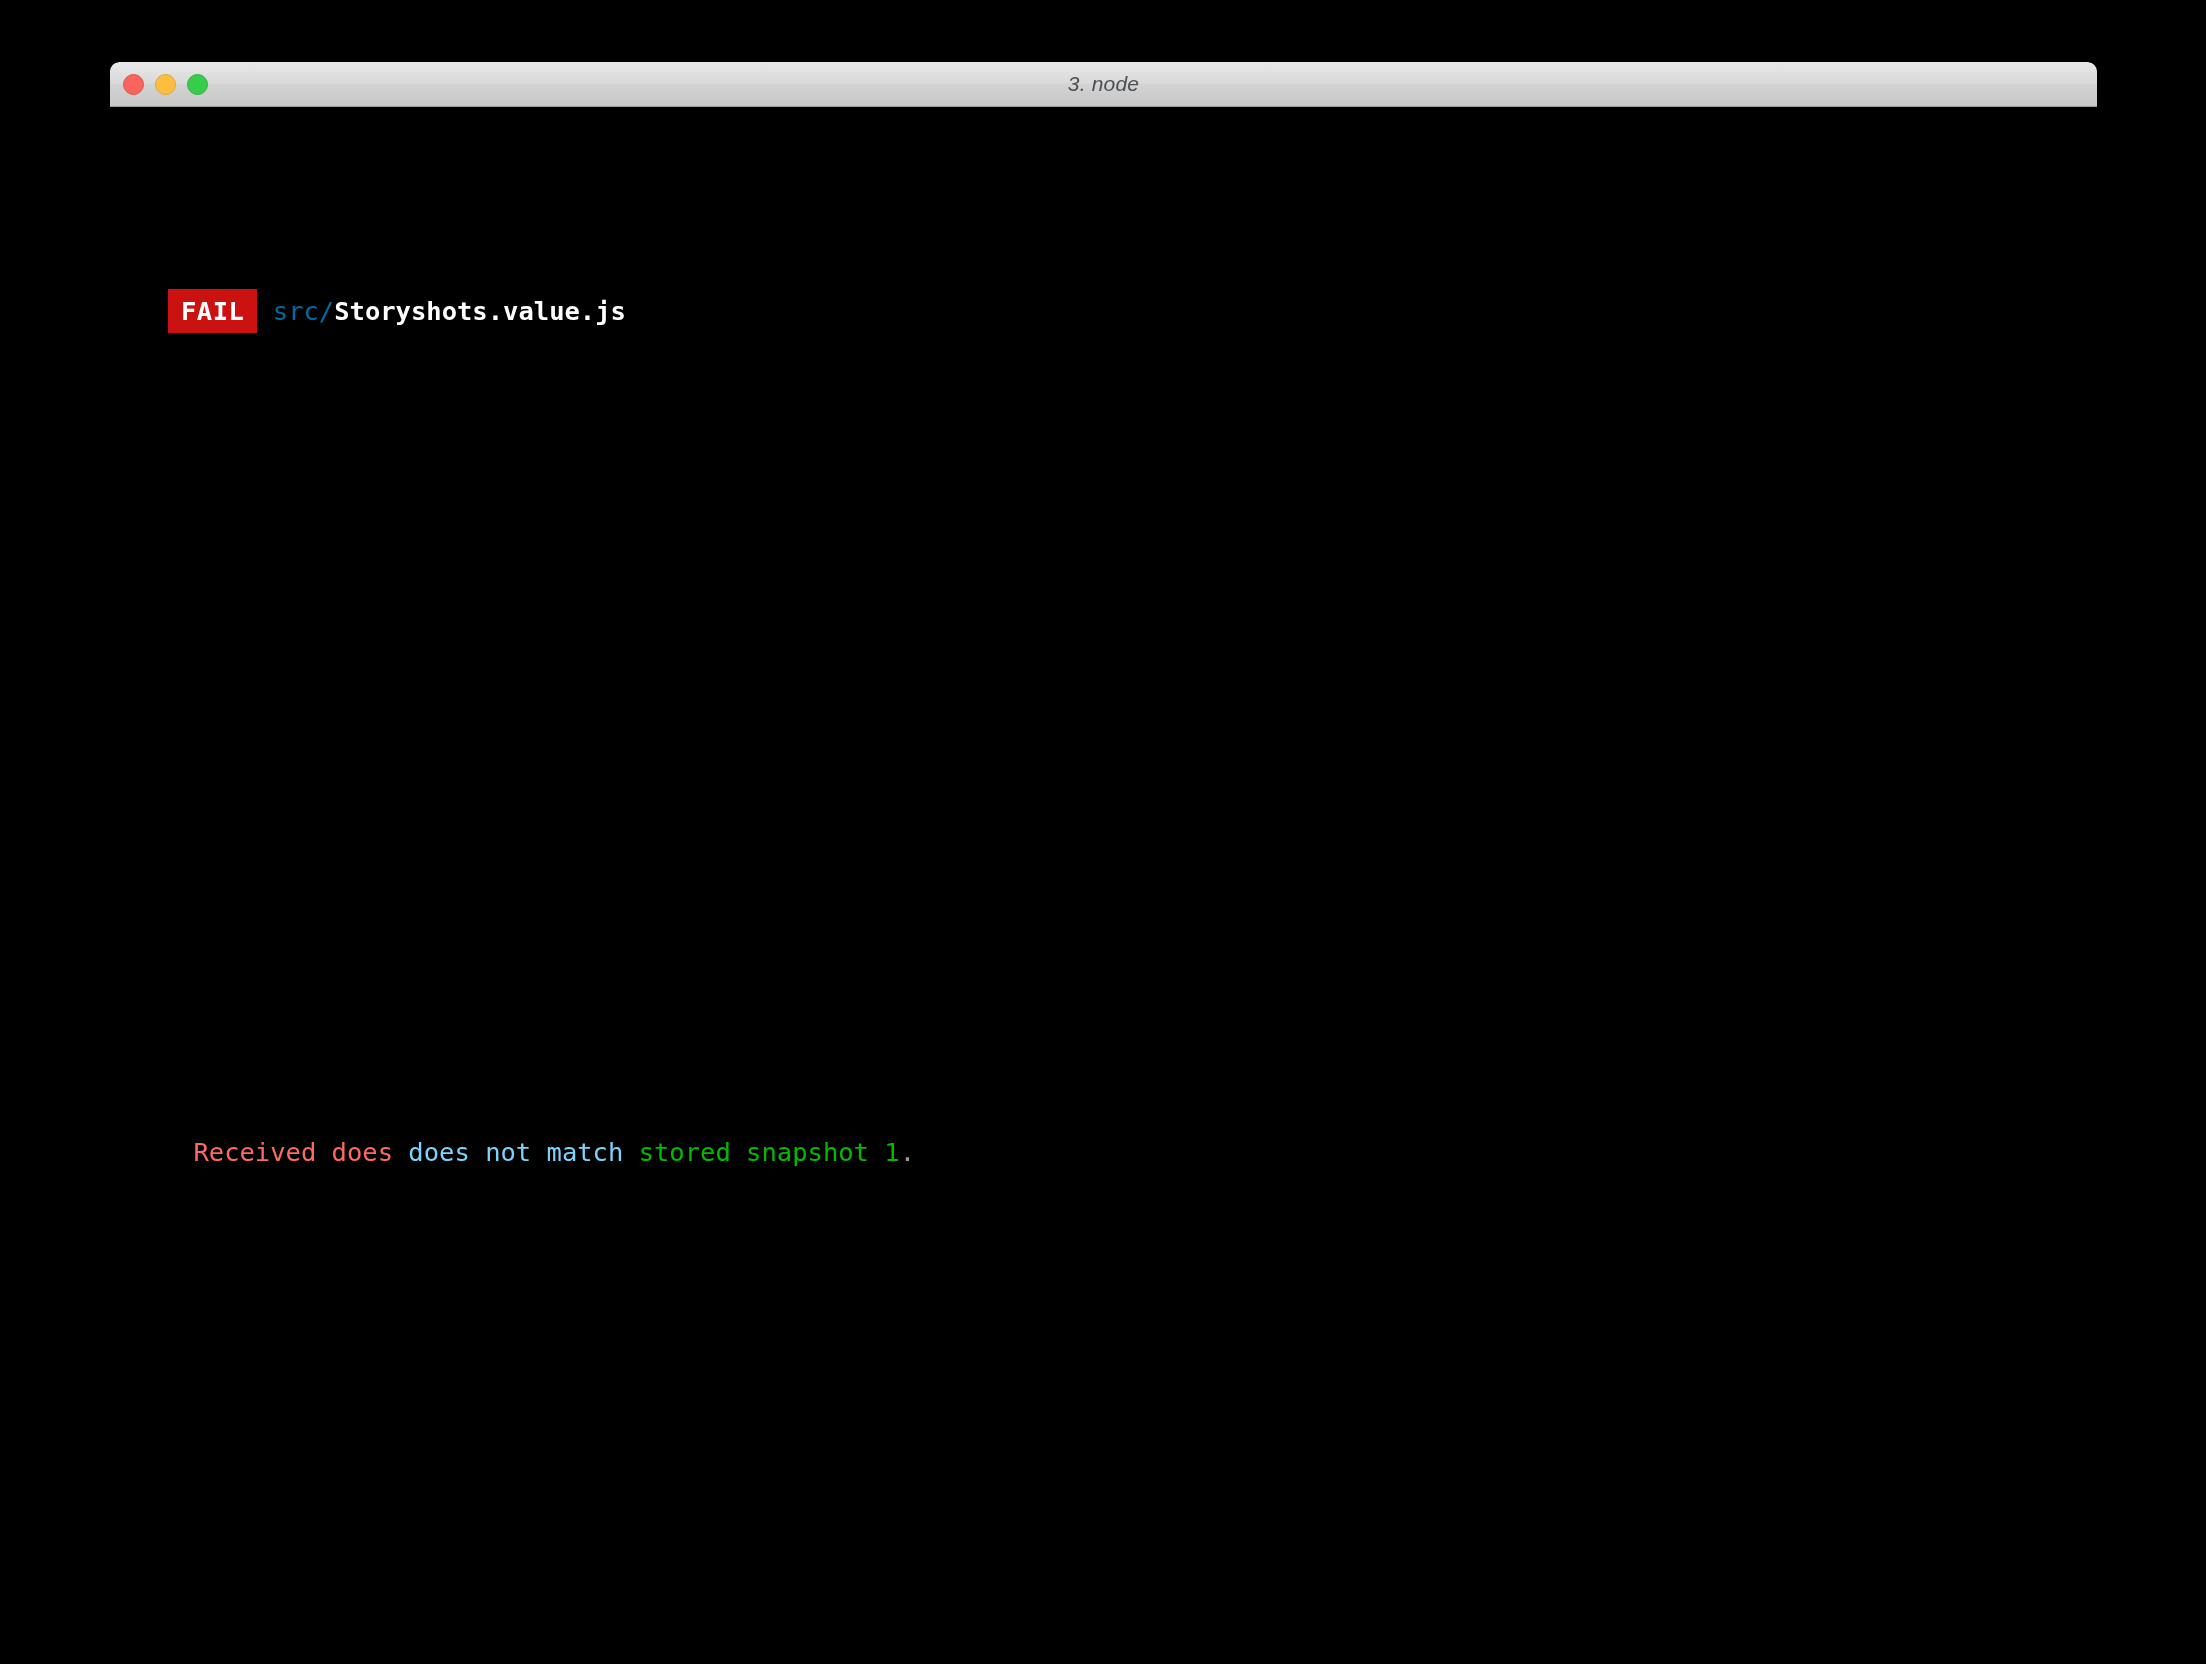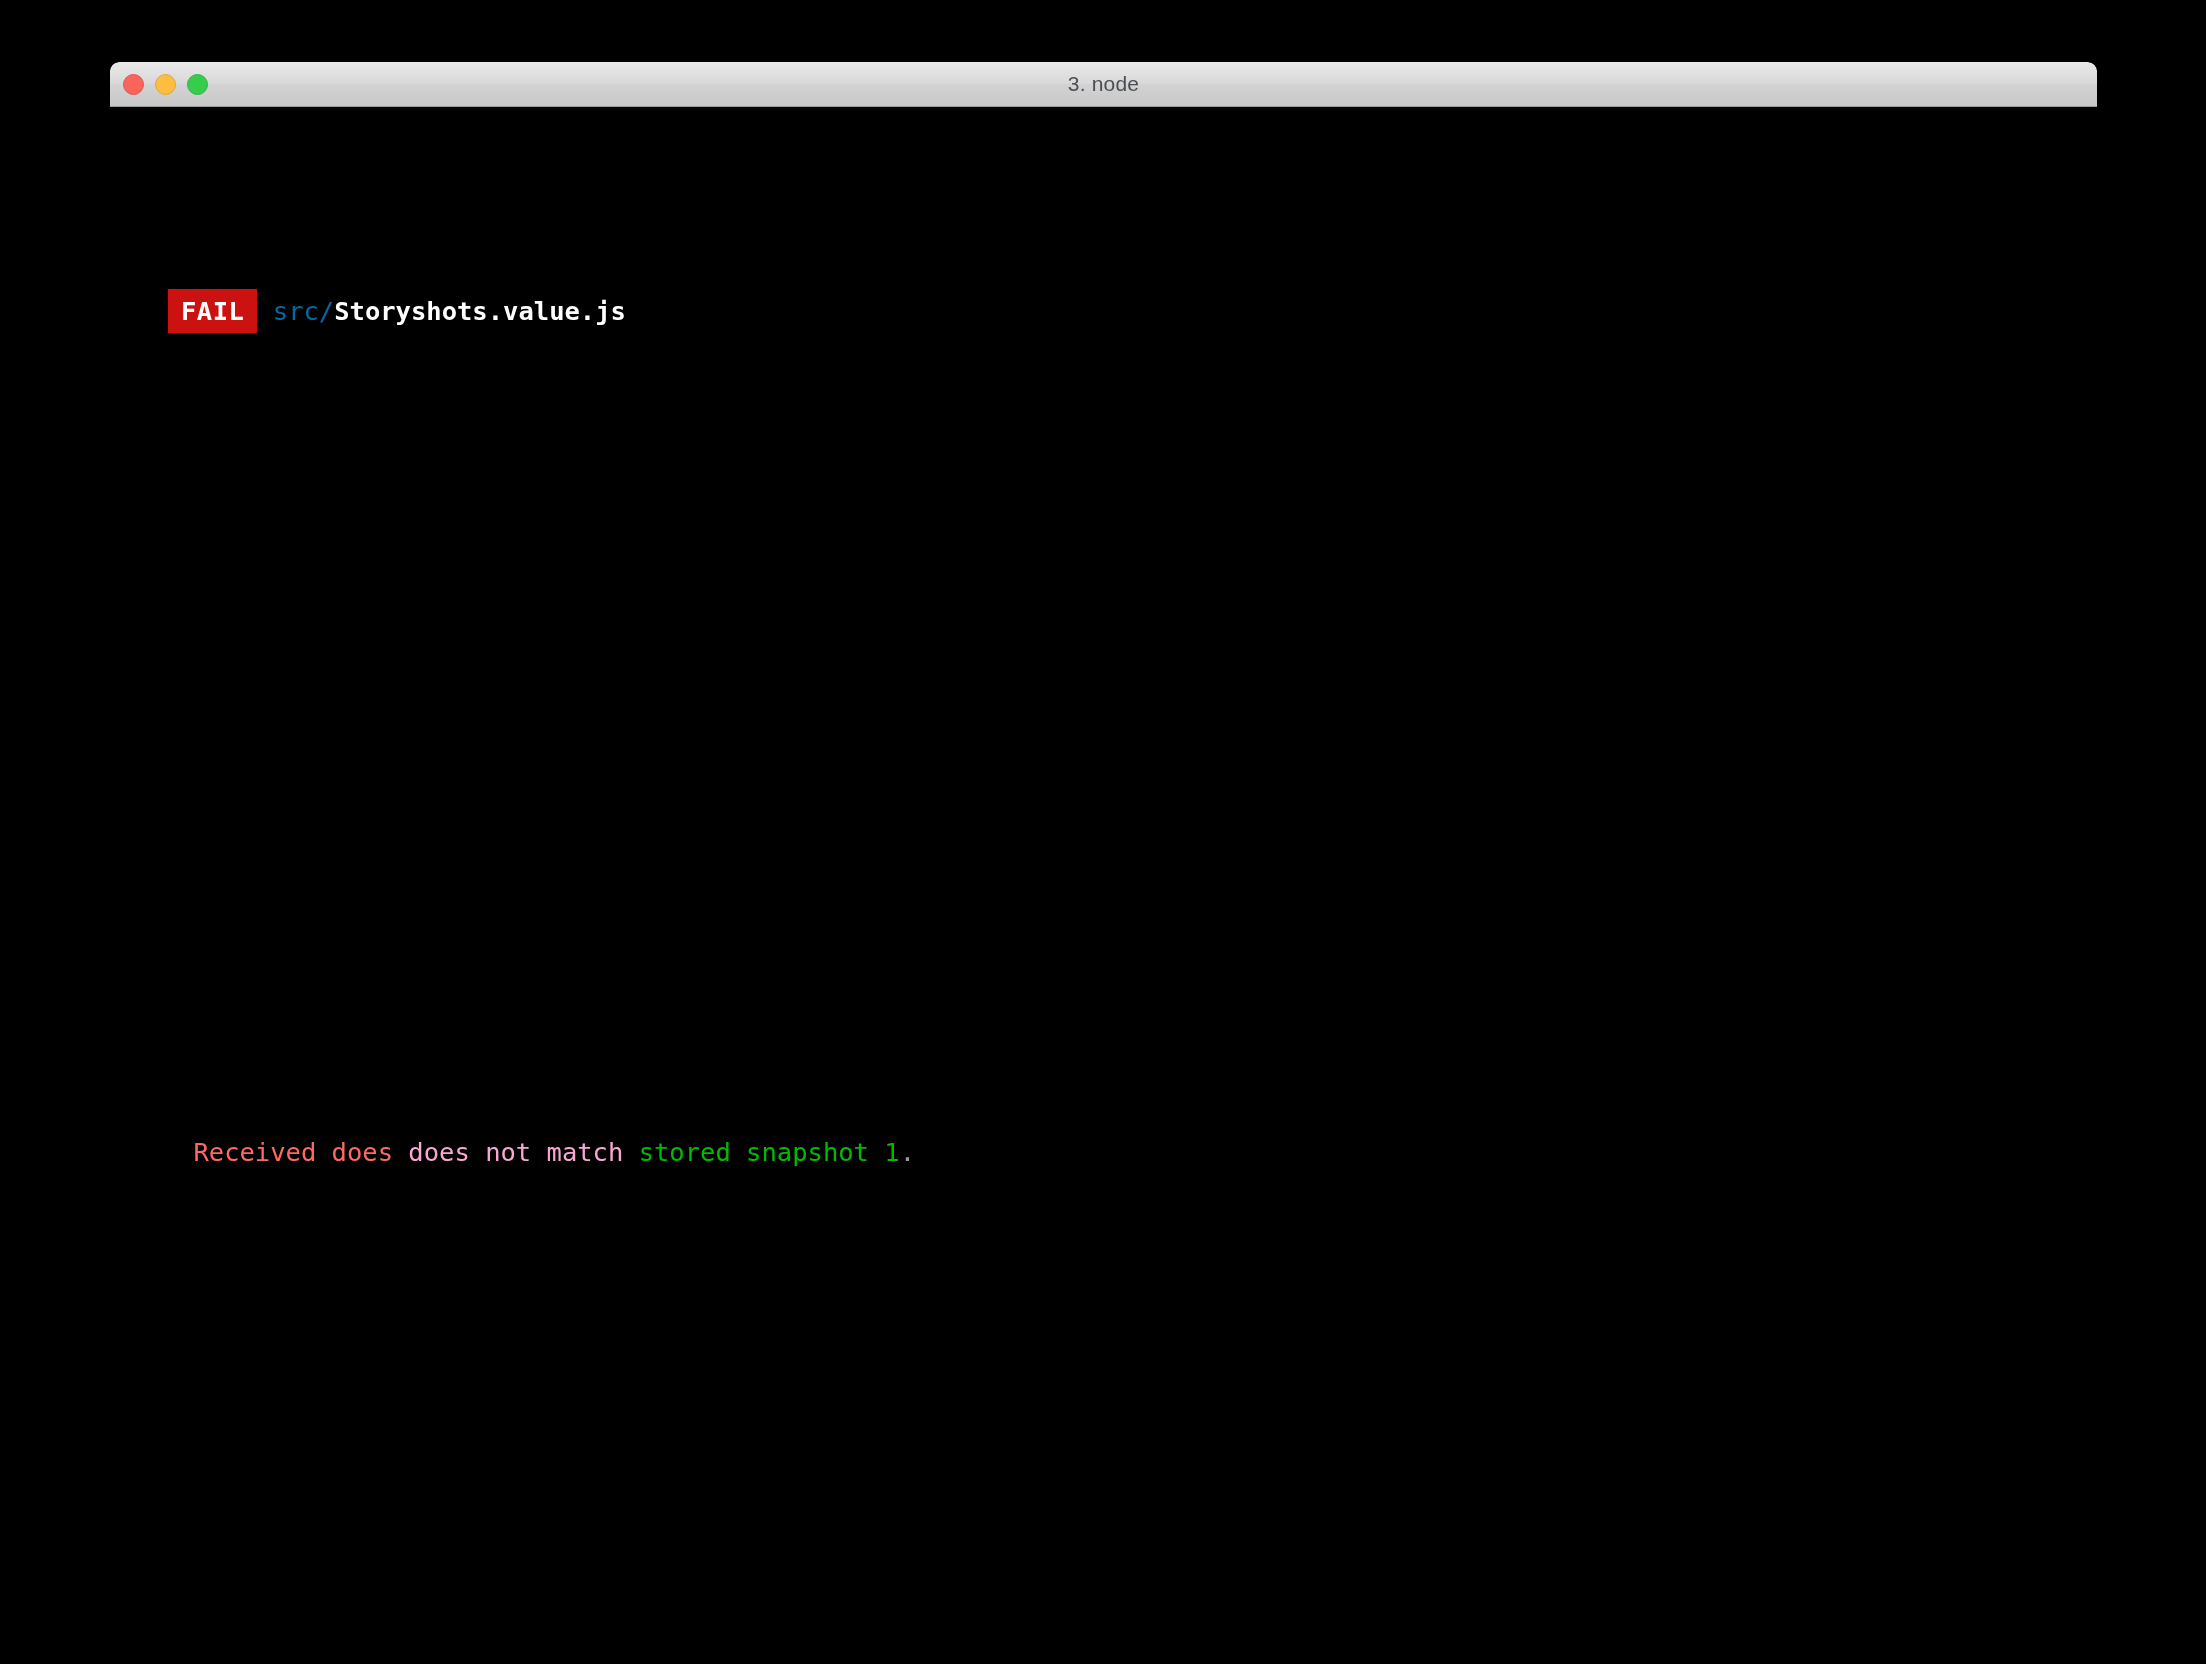--- a/index.html
+++ b/index.html
@@ -26,20 +26,21 @@
     box-shadow: 0 10px 40px rgba(0,0,0,0.6);
   }
 
   
   #titlebar {
     position: relative;
     height: 44px;
     background: linear-gradient(to bottom, #e9e9e9 0%, #d9d9d9 48%, #d2d2d2 52%, #c8c8c8 100%);
     border-bottom: 1px solid #9c9c9c;
     border-radius: 9px 9px 0 0;
+    font-style: italic;
   }
   #traffic {
     position: absolute;
     left: 13px;
     top: 0;
     height: 44px;
     display: flex;
     align-items: center;
     gap: 11px;
   }
@@ -75,21 +76,21 @@
     line-height: 42px;
     white-space: pre;
   }
   .line { padding-left: 22px; height: 42px; }
   .line.blank { height: 42px; }
   .tall { height: 44px; }
 
   
   .c-dim     { color: #7d7d7d; }
   .c-gray    { color: #9d9d9d; }
-  .c-white   { color: #f9a8d4; }
+  .c-white   { color: #7dd3fc; }
   .c-red     { color: #cc0000; }
   .c-salmon  { color: #fc6a62; }
   .c-green   { color: #00bb00; text-align: center; }
   .b { font-weight: bold; }
 
   .badge {
     display: inline-block;
     padding: 1px 13px;
     font-weight: bold;
     letter-spacing: 0.5px;

